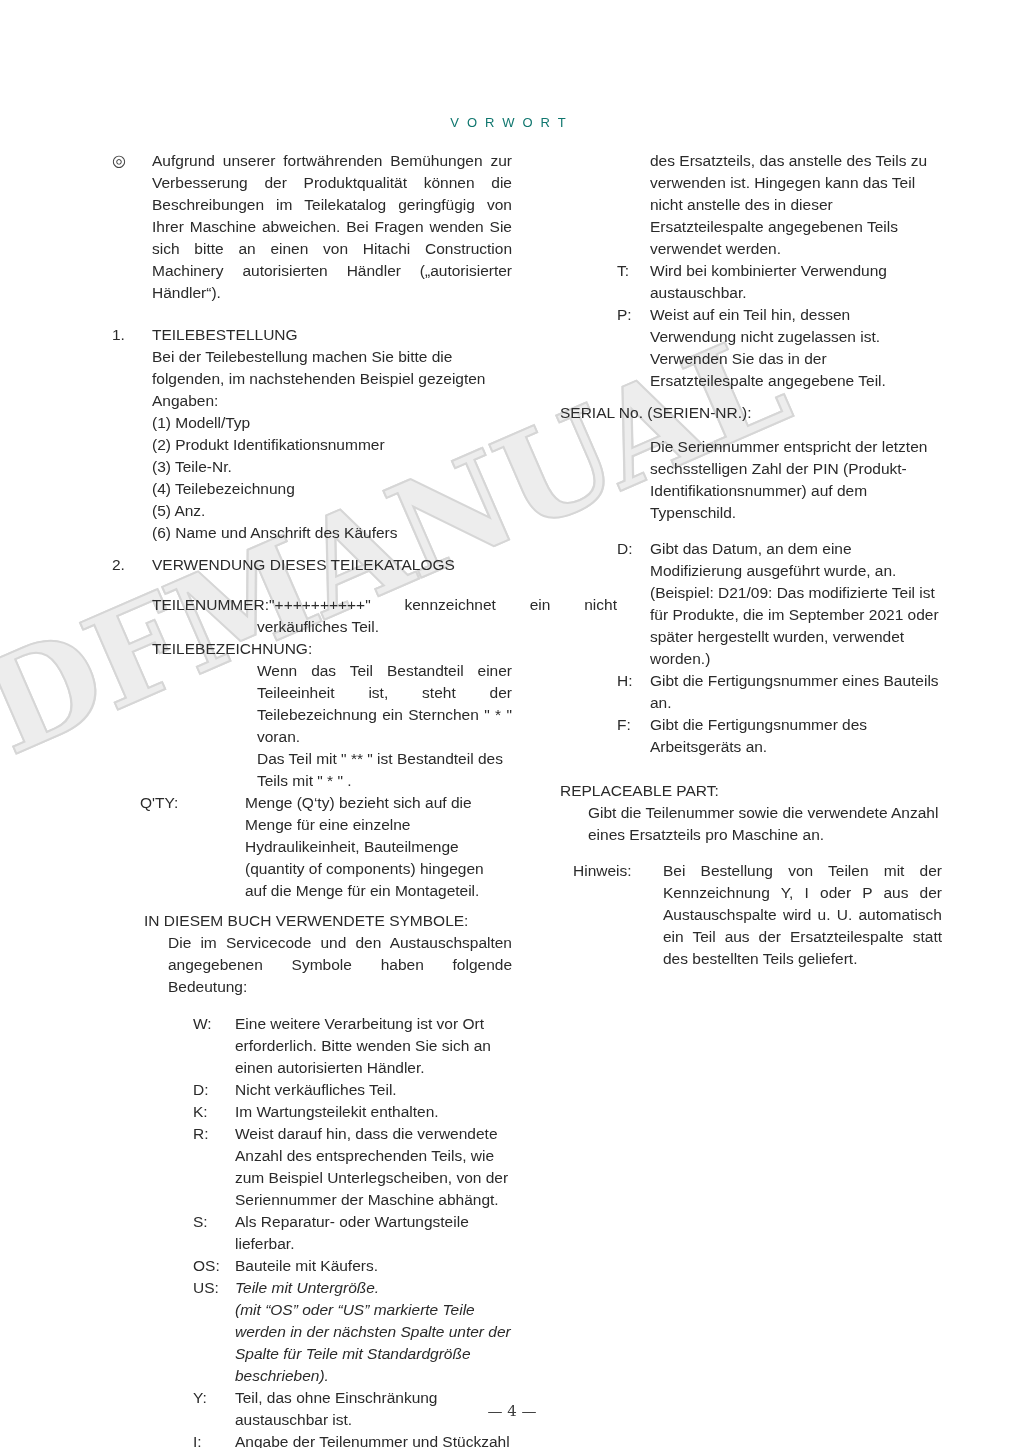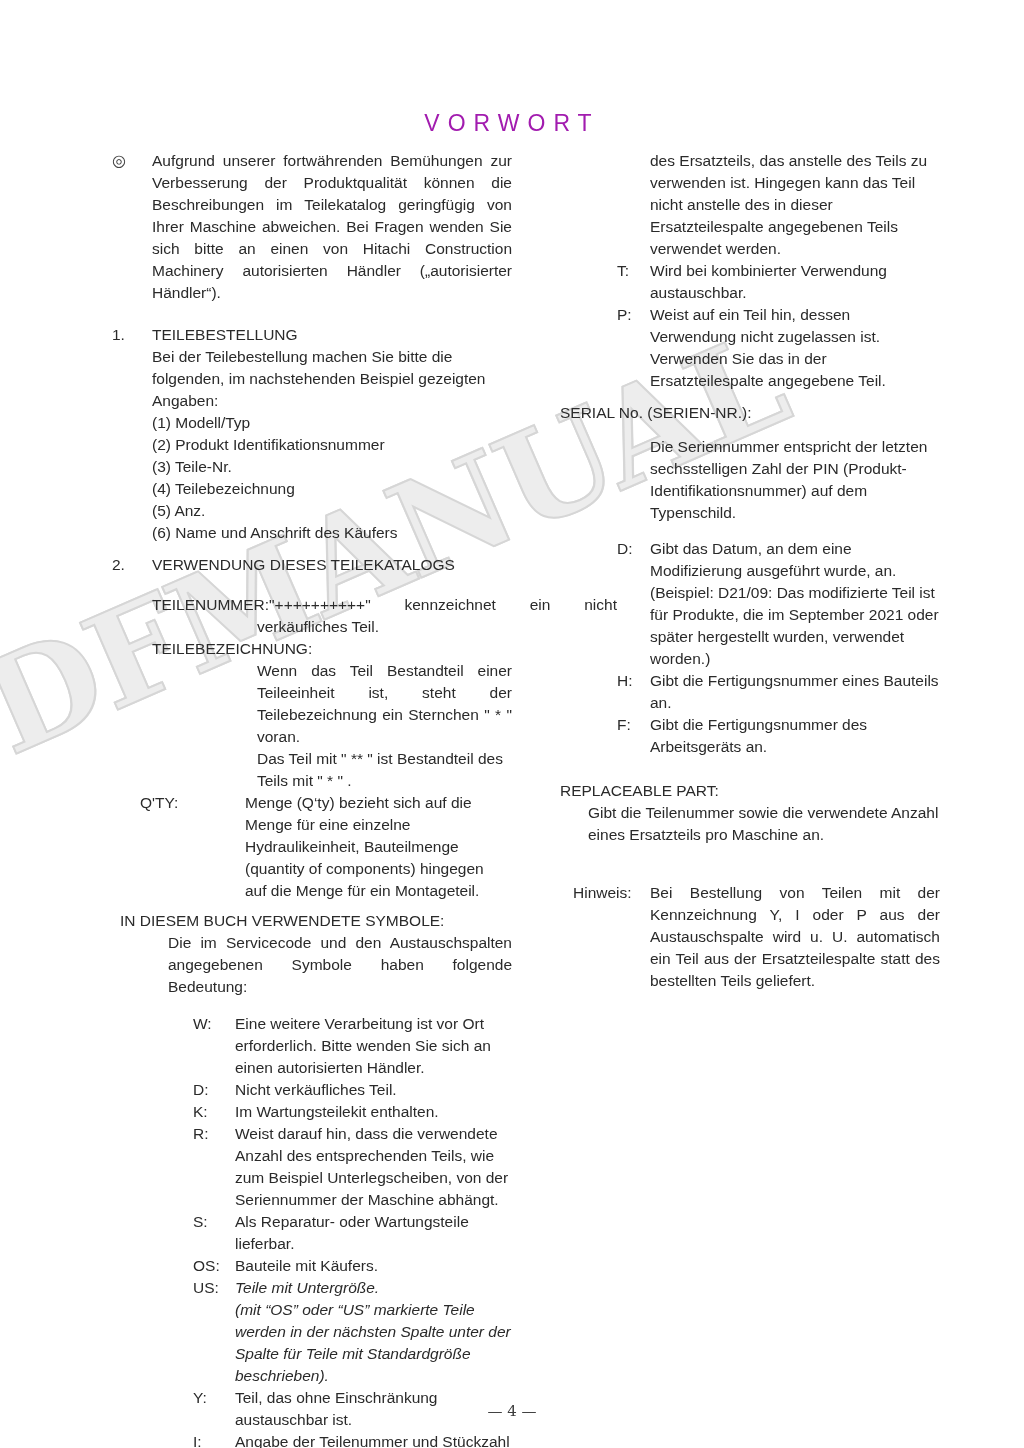--- a/index.html
+++ b/index.html
@@ -3,21 +3,21 @@
 <meta charset="utf-8">
 <style>
   html,body { margin:0; padding:0; background:#ffffff; }
   .page {
     position:relative; width:1024px; height:1448px; background:#ffffff;
     font-family:"Liberation Sans", sans-serif; font-size:15.5px; line-height:22px;
     color:#2a2a2a; overflow:hidden;
   }
   .title {
     position:absolute; top:112px; left:0; width:100%; text-align:center;
-    font-size:23px; letter-spacing:8px; color:#a21caf; z-index:2;
+    font-size:13px; letter-spacing:8px; color:#0f766e; z-index:2;
   }
   .watermark {
     position:absolute; left:-95px; top:742px; z-index:1; white-space:nowrap;
     transform:rotate(-23.5deg); transform-origin:0 50%;
     font-family:"DejaVu Serif", serif; font-weight:bold; font-size:130px;
     letter-spacing:-2px; color:#ededed; -webkit-text-stroke:2px #d6d6d6;
     text-shadow:1px 1px 0 #dcdcdc, -1px -1px 0 #dcdcdc;
   }
   .col-left  { position:absolute; left:112px; top:150px; width:400px; z-index:2; }
   .col-right { position:absolute; left:560px; top:150px; width:382px; z-index:2; }
@@ -35,38 +35,38 @@
   .s1-body { margin-left:40px; width:360px; }
   .s1-items { margin-left:40px; width:360px; }
   .sec1-block { margin-bottom:10px; }
   .sec2-row { margin-bottom:18px; }
   .tn-para { margin-left:40px; width:360px; padding-left:105px; text-indent:-105px; }
   .tb-label { margin-left:40px; }
   .tb-desc { margin-left:145px; width:255px; }
   .qty-row { margin-left:28px; }
   .qty-label { width:105px; flex:none; }
   .qty-text { width:255px; }
-  .sym-heading { margin-left:8px; margin-top:8px; }
+  .sym-heading { margin-left:32px; margin-top:8px; }
   .sym-intro { margin-left:56px; width:344px; }
   .sym-list { margin-top:15px; }
   .sym-row { margin-left:81px; }
   .sym-label { width:42px; flex:none; }
   .sym-text { width:280px; }
 
   
   .cont-para { margin-left:90px; width:290px; }
   .r-row { margin-left:57px; }
   .r-label { width:33px; flex:none; }
   .r-text { width:290px; }
   .serial-head { margin-top:10px; }
   .serial-text { margin-left:90px; width:290px;margin-top:12px; }
   .dhf-first { margin-top:14px; }
   .repl-head { margin-top:22px; }
   .repl-text { margin-left:28px; width:352px; }
-  .hinweis-row { margin-top:36px; margin-left:13px; }
+  .hinweis-row { margin-top:14px; margin-left:13px;gap:13px; }
   .hinweis-label { width:77px; flex:none; }
   .hinweis-text { width:290px; }
 
   .page-number {
     position:absolute; top:1400px; left:0; width:100%; text-align:center;
     font-family:"DejaVu Serif", serif; font-size:15px; color:#3c3c3c; z-index:2;
   }
 </style>
 </head>
 <body>

